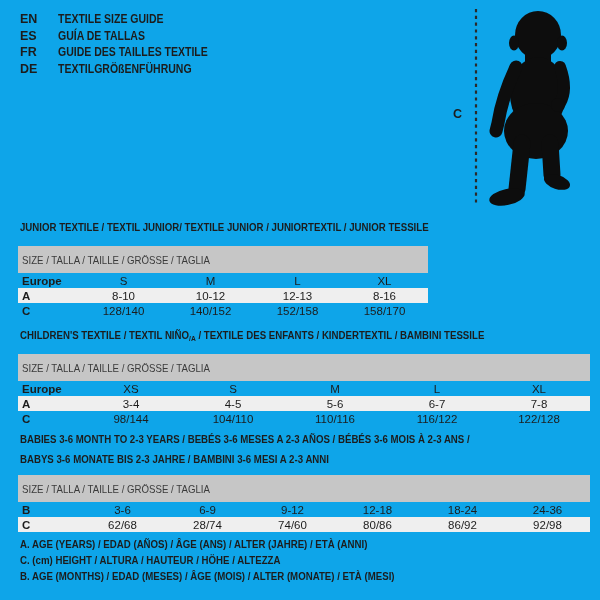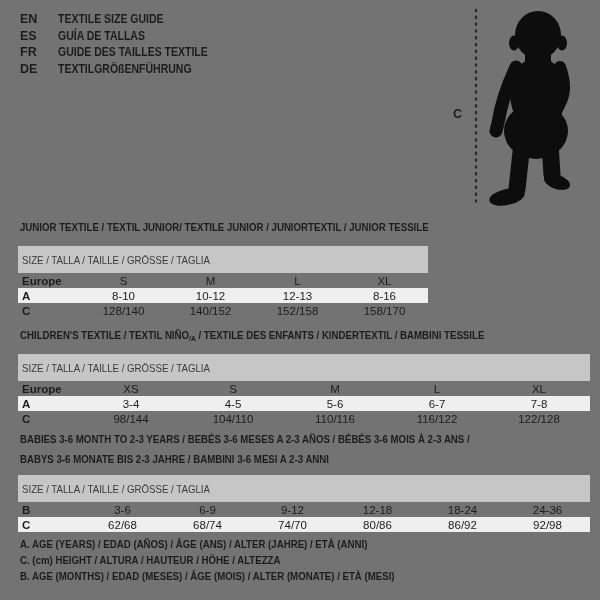--- a/index.html
+++ b/index.html
@@ -6,21 +6,21 @@
     --header-bar:#c6c6c6;
     --stripe:#efefef;
     --ink:#1c1c1c;
   }
   *{box-sizing:border-box;}
   html,body{margin:0;padding:0;}
   body{
     width:600px;height:600px;background:#ffffff;
     font-family:"Liberation Sans", sans-serif;color:var(--ink);
   }
-  .page{position:relative;width:600px;height:600px;overflow:hidden;background:#737373;}
+  .page{position:relative;width:600px;height:600px;overflow:hidden;background:#0ea5e9;}
 
   
   .cond{display:inline-block;transform:scaleX(0.84);transform-origin:0 50%;white-space:nowrap;}
 
   
   .lang-list{position:absolute;top:11px;left:20px;font-weight:bold;font-size:12.5px;line-height:16.5px;}
   .lang-row{display:flex;}
   .lang-code{width:38px;flex:0 0 38px;}
 
   
@@ -209,22 +209,22 @@
               <td>3-6</td>
               <td>6-9</td>
               <td>9-12</td>
               <td>12-18</td>
               <td>18-24</td>
               <td>24-36</td>
             </tr>
             <tr class="striped">
               <td class="row-label">C</td>
               <td>62/68</td>
-              <td>68/74</td>
-              <td>74/70</td>
+              <td>28/74</td>
+              <td>74/60</td>
               <td>80/86</td>
               <td>86/92</td>
               <td>92/98</td>
             </tr>
           </tbody>
         </table>
       </div>
     </div>
 
   <div class="footnotes" id="footnotes">

